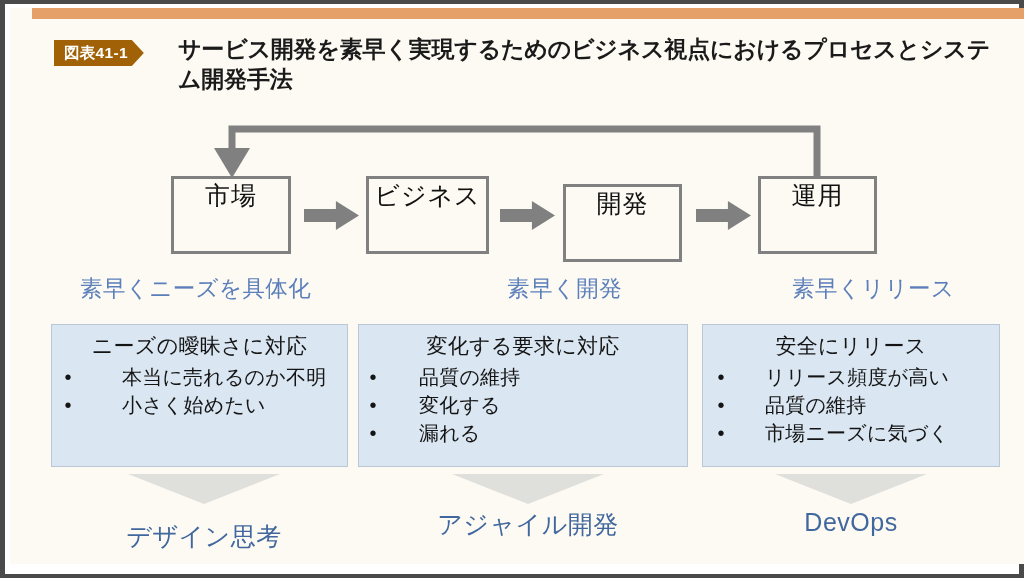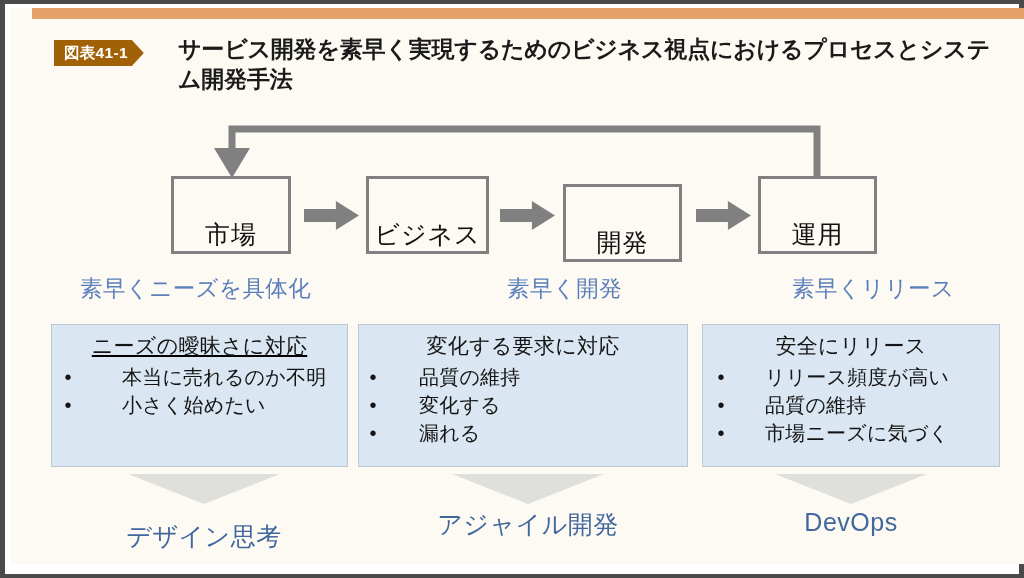--- a/index.html
+++ b/index.html
@@ -96,21 +96,21 @@
 
   
   .process-box {
     position: absolute;
     top: 168px;
     height: 78px;
     box-sizing: border-box;
     border: 3px solid #808080;
     background: #fdfaf3;
     display: flex;
-    align-items: flex-end;
+    align-items: flex-start;
     justify-content: center;
   }
   .process-box .box-label {
     font-size: 25px;
     color: #111111;
     letter-spacing: 1px;
   }
   #process-box-0 { left: 161px; width: 120px; }
   #process-box-1 { left: 356px; width: 123px; }
   #process-box-2 { left: 553px; width: 119px; margin-top: 8px; }
@@ -145,21 +145,21 @@
   
   .info-panel {
     position: absolute;
     top: 316px;
     height: 143px;
     box-sizing: border-box;
     background: #dae6f1;
     border: 1px solid #b9c7d6;
     padding-top: 7px;
   }
-  #info-panel-0 { left: 41px; width: 297px; text-decoration: underline; }
+  #info-panel-0 { left: 41px; width: 297px; }
   #info-panel-1 { left: 348px; width: 330px; }
   #info-panel-2 { left: 692px; width: 298px; }
 
   .panel-heading {
     text-align: center;
     font-size: 21px;
     color: #141414;
     letter-spacing: 0.3px;
     margin-bottom: 3px;
   }

